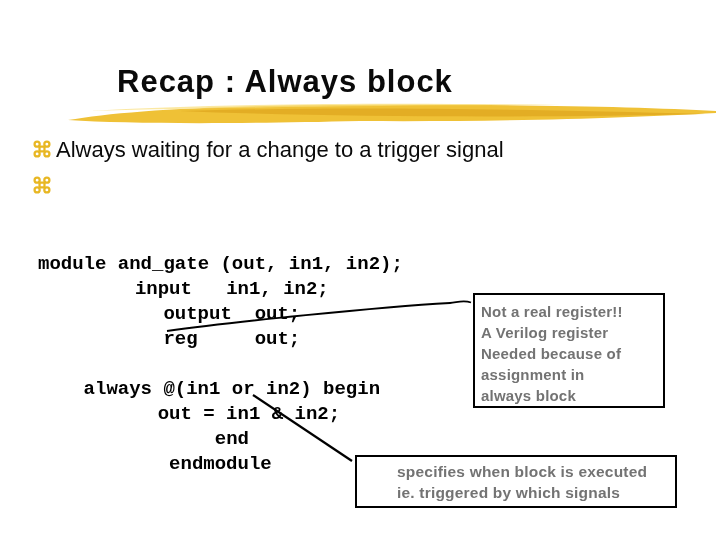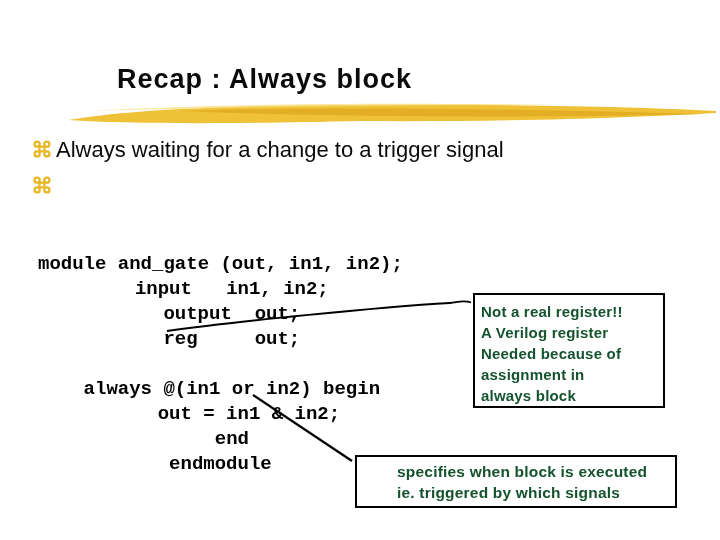--- a/index.html
+++ b/index.html
@@ -2,21 +2,21 @@
 <html><head>
 <meta charset="utf-8">
 <style>
   html,body{margin:0;padding:0;background:#888;}
   .slide{
     position:relative;width:720px;height:540px;background:#ffffff;
     overflow:hidden;font-family:"Liberation Sans",sans-serif;color:#000;
   }
   .title{
     position:absolute;left:117px;top:64px;margin:0;
-    font-size:27px;font-weight:bold;letter-spacing:1px;color:#0a0a0a;
+    font-size:31px;font-weight:bold;letter-spacing:1px;color:#0a0a0a;
     white-space:nowrap;
   }
   .brush{position:absolute;left:60px;top:95px;width:660px;height:34px;}
   .bullets{position:absolute;left:33px;top:136px;width:640px;}
   .bullet-row{display:flex;align-items:flex-start;height:36px;}
   .bullet-icon{flex:0 0 auto;width:18px;height:18px;margin:4px 5px 0 0;}
   .bullet-text{font-size:22px;line-height:28px;color:#0a0a0a;white-space:nowrap;}
   .code{
     position:absolute;left:38px;top:252px;margin:0;
     font-family:"Liberation Mono","DejaVu Sans Mono",monospace;
@@ -25,21 +25,21 @@
     text-align:center;
   }
   .connectors{position:absolute;left:0;top:0;width:720px;height:540px;pointer-events:none;}
   .callout{
     position:absolute;box-sizing:border-box;background:#ffffff;
     border:2px solid #000;
   }
   .callout-1{left:473px;top:293px;width:192px;height:115px;padding:6px 5px 0 6px;}
   .callout-2{left:355px;top:455px;width:322px;height:53px;padding:4px 8px 0 8px;}
   .callout-text{
-    font-size:15px;font-weight:bold;line-height:21px;color:#14532d;
+    font-size:15px;font-weight:bold;line-height:21px;color:#737373;
     white-space:pre-line;letter-spacing:0.2px;
   }
   .callout-2 .callout-text{font-size:15.5px;margin-left:32px;}
 </style>
 </head>
 <body>
 
 <div class="slide">
 
   <h1 class="title">Recap : Always block</h1>

